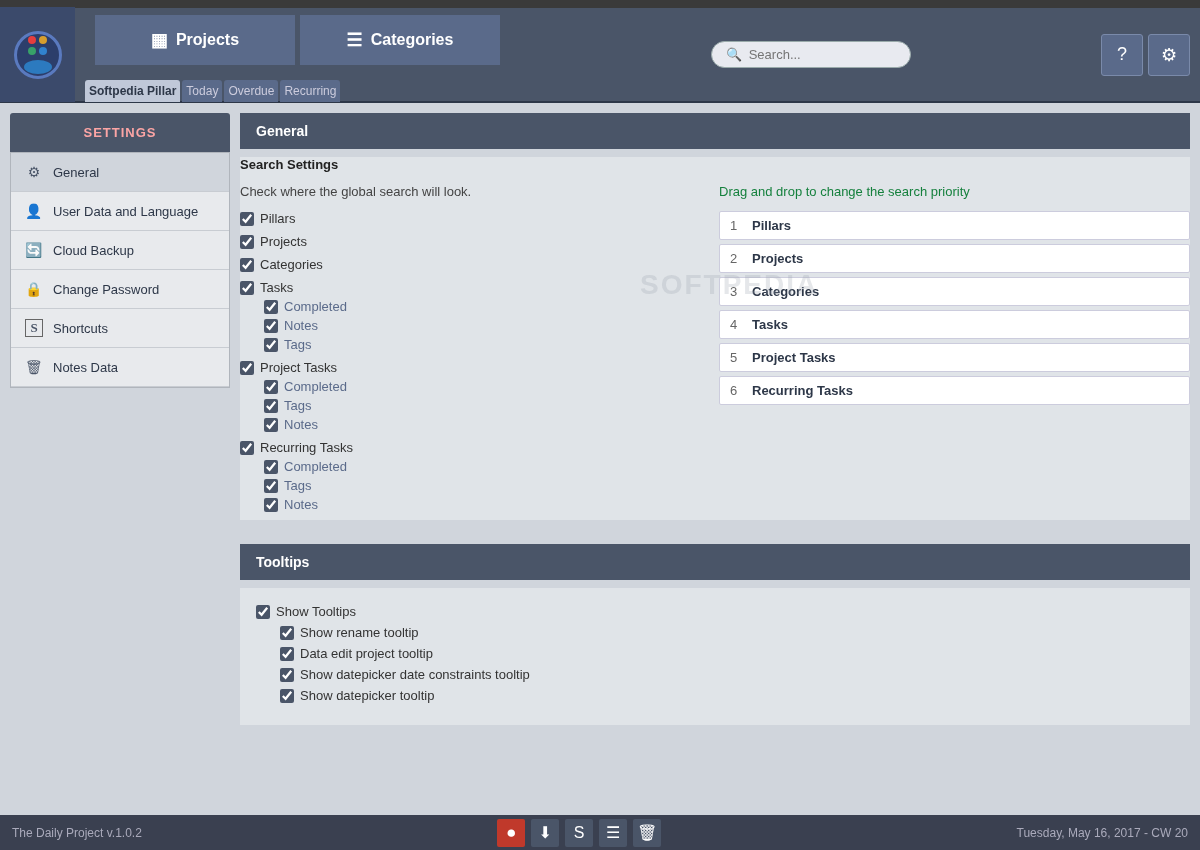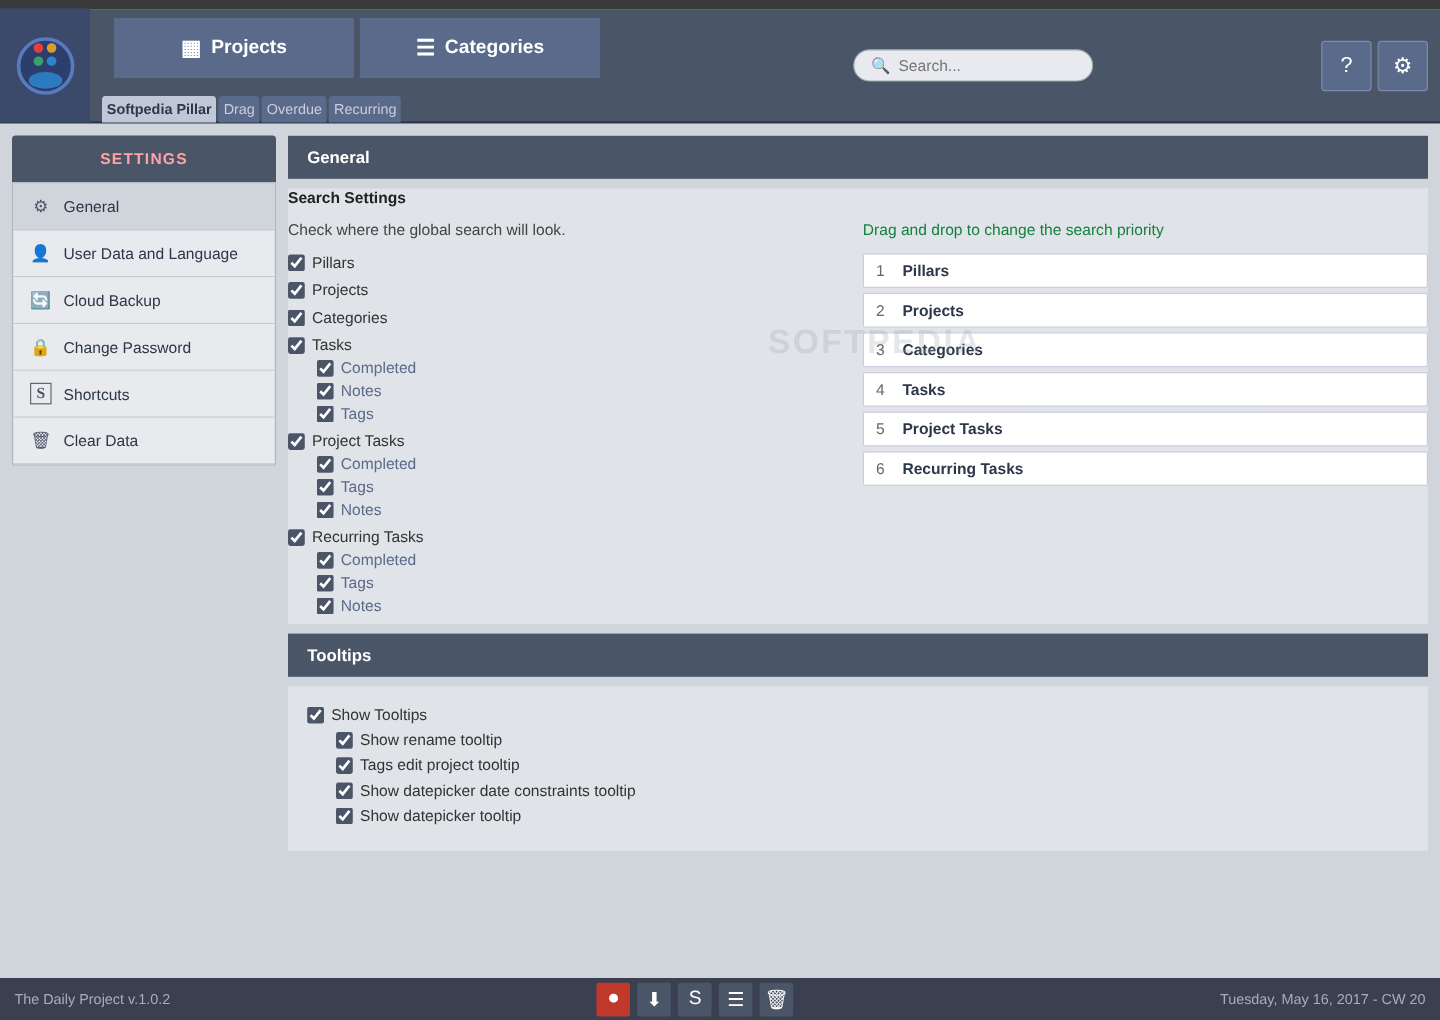--- a/index.html
+++ b/index.html
@@ -39,21 +39,21 @@
     .sidebar { width: 220px; flex-shrink: 0; }
     .sidebar-header { background: #4a5568; color: #fca5a5; text-align: center; padding: 12px; font-weight: bold; font-size: 13px; letter-spacing: 1px; border-radius: 3px 3px 0 0; }
     .sidebar-menu { background: #e8eaed; border: 1px solid #b0b5bc; }
     .sidebar-item { display: flex; align-items: center; gap: 10px; padding: 10px 14px; cursor: pointer; border-bottom: 1px solid #c8ccd2; color: #2d3748; }
     .sidebar-item.active { background: #d0d5dc; }
     .sidebar-icon { width: 18px; height: 18px; display: flex; align-items: center; justify-content: center; color: #4a5568; font-size: 14px; }
 
     
     .content { flex: 1; background: #d0d5dc; overflow-y: auto; }
     .section-header { background: #4a5568; color: white; padding: 10px 16px; font-size: 14px; font-weight: bold; margin-bottom: 8px; }
-    .section-body { background: #e0e4e8; margin: 0 0 8px 0; padding: 0; }
+    .section-body { background: #e0e4e8; margin: 0 0 24px 0; padding: 0; }
     .search-settings-layout { display: flex; gap: 8px; }
     .check-col { flex: 1; }
     .priority-col { flex: 1; }
 
     .check-group { margin-bottom: 8px; }
     .check-item { display: flex; align-items: center; gap: 6px; margin-bottom: 4px; color: #333; font-size: 13px; cursor: pointer; }
     .check-item input[type=checkbox] { accent-color: #4a5568; width: 14px; height: 14px; }
     .check-sub { margin-left: 24px; }
     .check-sub .check-item { color: #5a6a8a; }
     .priority-list { display: flex; flex-direction: column; gap: 4px; }
@@ -110,21 +110,21 @@
         <span class="nav-icon">▦</span>
         <span>Projects</span>
       </button>
       <button class="nav-btn">
         <span class="nav-icon">☰</span>
         <span>Categories</span>
       </button>
     </div>
     <div class="nav-tabs">
       <button class="nav-tab active">Softpedia Pillar</button>
-      <button class="nav-tab">Drag</button>
+      <button class="nav-tab">Today</button>
       <button class="nav-tab">Overdue</button>
       <button class="nav-tab">Recurring</button>
     </div>
   </div>
 
   <div class="search-area">
     <div class="search-box">
       <span style="color:#888;">🔍</span>
       <input class="search-input" type="text" placeholder="Search..." style="">
     </div>
@@ -156,21 +156,21 @@
       <div class="sidebar-item">
         <span class="sidebar-icon">🔒</span>
         <span>Change Password</span>
       </div>
       <div class="sidebar-item">
         <span class="sidebar-icon" style="font-weight:bold;font-family:serif;font-size:13px;border:1px solid #666;padding:0 2px;">S</span>
         <span>Shortcuts</span>
       </div>
       <div class="sidebar-item">
         <span class="sidebar-icon">🗑</span>
-        <span>Clear Data</span>
+        <span>Notes Data</span>
       </div>
     </div>
   </div>
 
   <div class="content" style="position:relative;">
     <div class="watermark">SOFTPEDIA</div>
 
     <div class="section-header">General</div>
 
     <div class="section-body">
@@ -302,21 +302,21 @@
         <input type="checkbox" checked="" style="">
         <span>Show Tooltips</span>
       </label>
       <div class="tooltip-sub">
         <label class="tooltip-item">
           <input type="checkbox" checked="" style="">
           <span>Show rename tooltip</span>
         </label>
         <label class="tooltip-item">
           <input type="checkbox" checked="" style="">
-          <span>Tags edit project tooltip</span>
+          <span>Data edit project tooltip</span>
         </label>
         <label class="tooltip-item">
           <input type="checkbox" checked="" style="">
           <span>Show datepicker date constraints tooltip</span>
         </label>
         <label class="tooltip-item">
           <input type="checkbox" checked="" style="">
           <span>Show datepicker tooltip</span>
         </label>
       </div>

